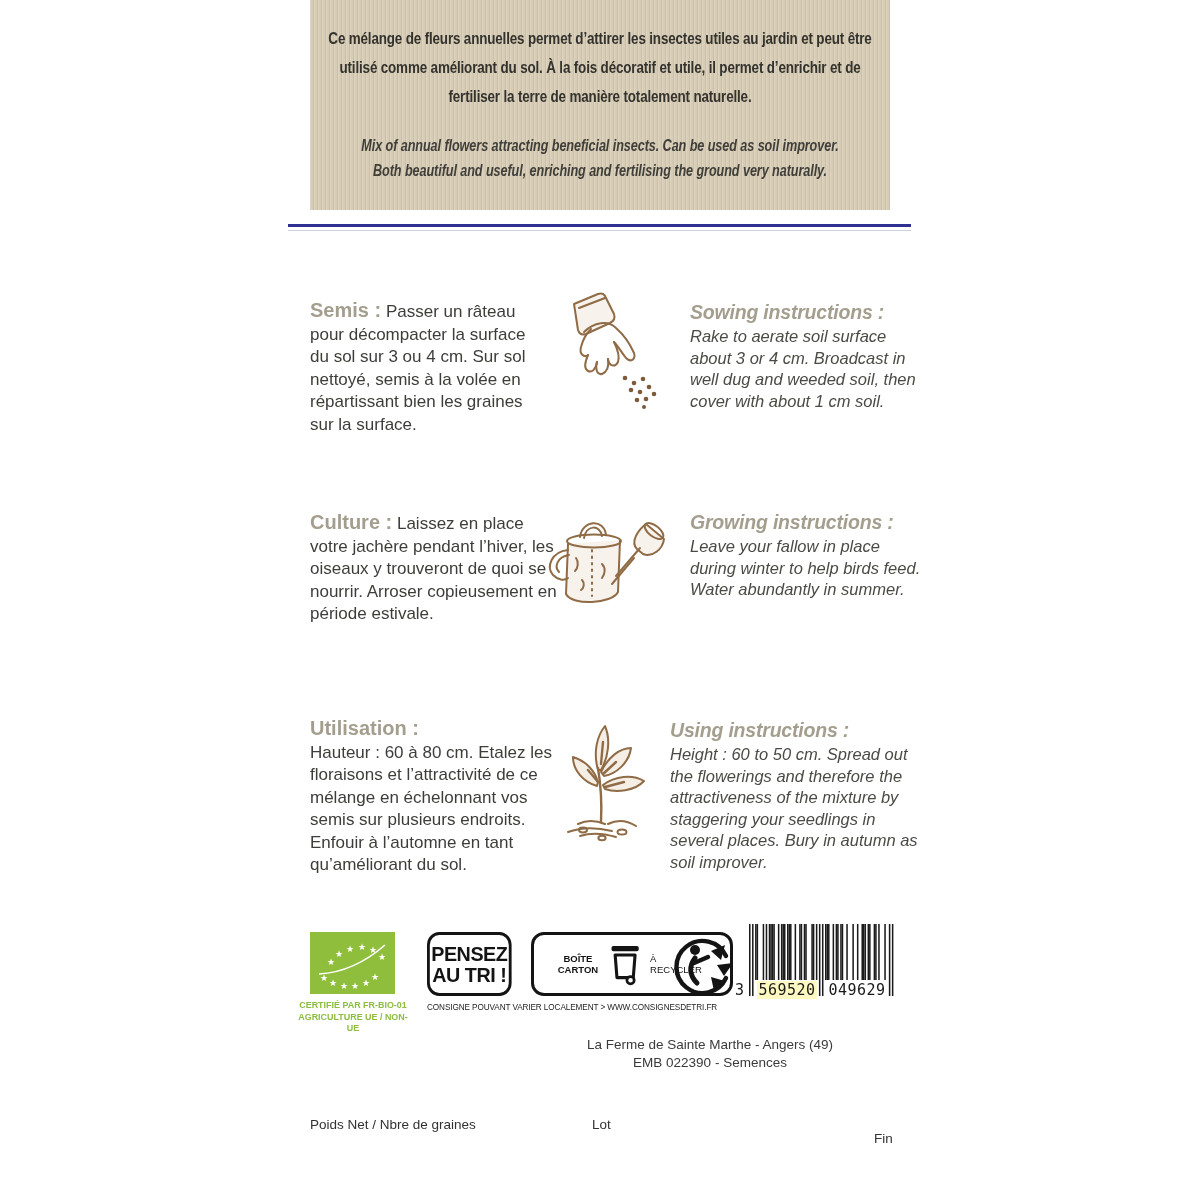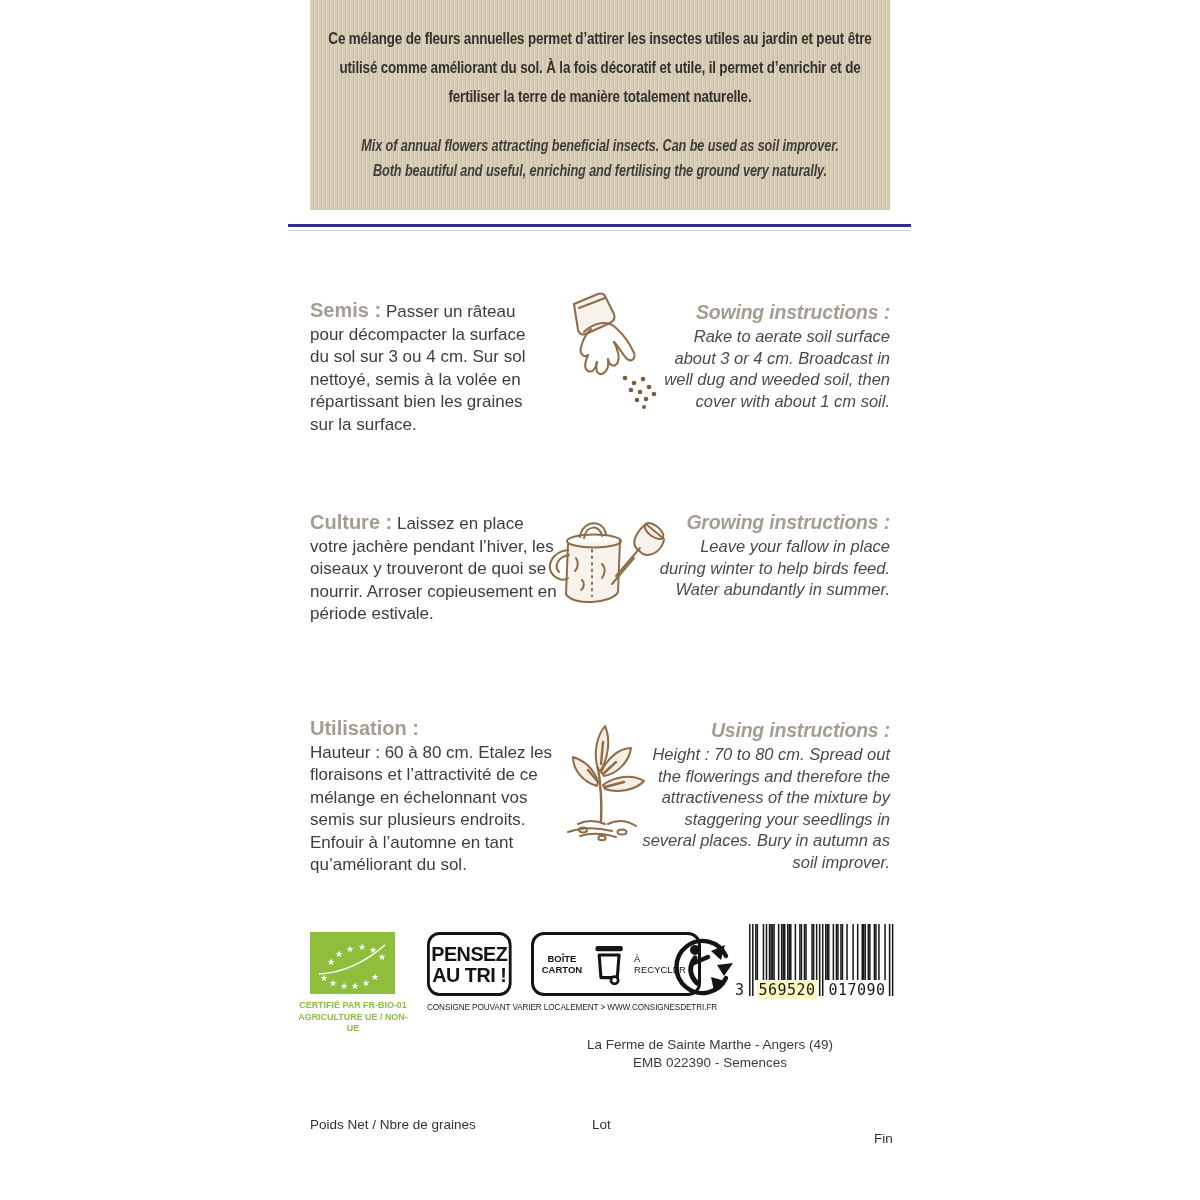--- a/index.html
+++ b/index.html
@@ -21,38 +21,38 @@
 
   
   .divider{position:absolute;left:288px;top:224px;width:623px;height:3px;background:#2e3192;}
   .divider-thin{position:absolute;left:288px;top:230px;width:623px;height:1px;background:#cfd1e0;}
 
   
   .sec-fr{position:absolute;color:#3e3d3a;font-size:17px;line-height:22.5px;}
   .sec-fr p{margin:0;}
   .fr-head{color:#a49e8e;font-weight:700;font-size:20px;}
   .fr-head.block{display:block;margin-bottom:2px;}
-  .sec-en{position:absolute;text-align:right;}
+  .sec-en{position:absolute;text-align:left;margin-left:40px;}
   .en-head{margin:0 0 2px;color:#a49e8e;font-weight:700;font-style:italic;font-size:19.5px;letter-spacing:-.2px;}
   .en-body{margin:0;color:#4b4a45;font-style:italic;font-size:16.5px;line-height:21.5px;}
   .sketch{position:absolute;}
 
   
   .eu-logo{position:absolute;left:310px;top:932px;}
   .eu-caption{position:absolute;left:291px;top:999px;width:124px;text-align:center;
     color:#8cbd3f;font-weight:700;font-size:9.5px;line-height:11.5px;
     transform:scaleX(.94);transform-origin:50% 0;}
 
   .tri-group{position:absolute;left:427px;top:932px;display:flex;height:64px;gap:12px;}
   .tri-box1{width:84px;border:3.5px solid #141414;border-radius:13px;
     display:flex;flex-direction:column;align-items:center;justify-content:center;
     color:#141414;font-weight:700;font-size:21px;line-height:21px;letter-spacing:-.5px;
     transform:scaleX(.94);transform-origin:0 50%;}
   .tri-box2{margin-left:2px;width:152px;border:3.5px solid #141414;border-radius:13px;
-    display:flex;align-items:center;justify-content:center;gap:7px;padding:0 6px;}
+    display:flex;align-items:center;justify-content:center;gap:7px;padding:0 22px;}
   .tri-material{width:46px;text-align:center;color:#141414;font-weight:700;font-size:9.5px;line-height:11px;}
   .tri-action{color:#141414;font-weight:400;font-size:9.5px;}
   .consigne{position:absolute;left:427px;top:1002px;color:#1d1d1d;font-size:8.8px;
     letter-spacing:-.1px;transform:scaleX(.93);transform-origin:0 0;white-space:nowrap;}
   .triman{position:absolute;left:674px;top:936px;}
 
   
   .barcode{position:absolute;left:735px;top:924px;width:162px;height:84px;}
   .barcode svg{position:absolute;left:14px;top:0;}
   .bc-digit{position:absolute;top:57px;font-family:"DejaVu Sans Mono",monospace;
@@ -159,21 +159,21 @@
       <path d="M18,108 C34,102 50,104 62,107"></path>
       <path d="M58,100 C68,95 78,97 86,102"></path>
       <path d="M30,112 C42,108 56,110 66,113"></path>
       <ellipse cx="33" cy="106" rx="4" ry="2.4"></ellipse>
       <ellipse cx="72" cy="108" rx="4.5" ry="2.6"></ellipse>
       <ellipse cx="52" cy="114" rx="3.6" ry="2.2"></ellipse>
     </g>
   </svg>
   <div class="sec-en" style="left:630px;top:719px;width:260px;">
     <p class="en-head">Using instructions :</p>
-    <p class="en-body">Height : 70 to 80 cm. Spread out the flowerings and therefore the attractiveness of the mixture by staggering your seedlings in several places. Bury in autumn as soil improver.</p>
+    <p class="en-body">Height : 60 to 50 cm. Spread out the flowerings and therefore the attractiveness of the mixture by staggering your seedlings in several places. Bury in autumn as soil improver.</p>
   </div>
 
   <svg class="eu-logo" width="85" height="62" viewBox="0 0 85 62">
     <rect width="85" height="62" fill="#8fbe3d"></rect>
     <path d="M9,42 C28,41 52,33 75,13" fill="none" stroke="#ffffff" stroke-width="1.6"></path>
     <g fill="#ffffff" font-family="DejaVu Sans" font-size="9" text-anchor="middle">
       <text x="14" y="49">★</text>
         <text x="23" y="54">★</text>
         <text x="34" y="57">★</text>
       <text x="45" y="57">★</text>
@@ -266,21 +266,21 @@
         <rect x="120.08" y="0" width="1.52" height="56" fill="#1a1a1a"></rect>
         <rect x="124.64" y="0" width="1.52" height="56" fill="#1a1a1a"></rect>
         <rect x="126.16" y="0" width="1.52" height="56" fill="#1a1a1a"></rect>
         <rect x="129.20" y="0" width="1.52" height="56" fill="#1a1a1a"></rect>
         <rect x="135.28" y="0" width="1.52" height="56" fill="#1a1a1a"></rect>
         <rect x="139.84" y="0" width="1.52" height="72" fill="#1a1a1a"></rect>
         <rect x="142.88" y="0" width="1.52" height="72" fill="#1a1a1a"></rect>
       </svg>
     <span class="bc-digit bc-first">3</span>
     <span class="bc-digit bc-left">569520</span>
-    <span class="bc-digit bc-right">017090</span>
+    <span class="bc-digit bc-right">049629</span>
   </div>
 
   <div class="producer">
     <p>La Ferme de Sainte Marthe - Angers (49)</p>
     <p>EMB 022390 - Semences</p>
   </div>
 
   <div class="field field-weight">Poids Net / Nbre de graines</div>
   <div class="field field-lot">Lot</div>
   <div class="field field-end">Fin</div>

